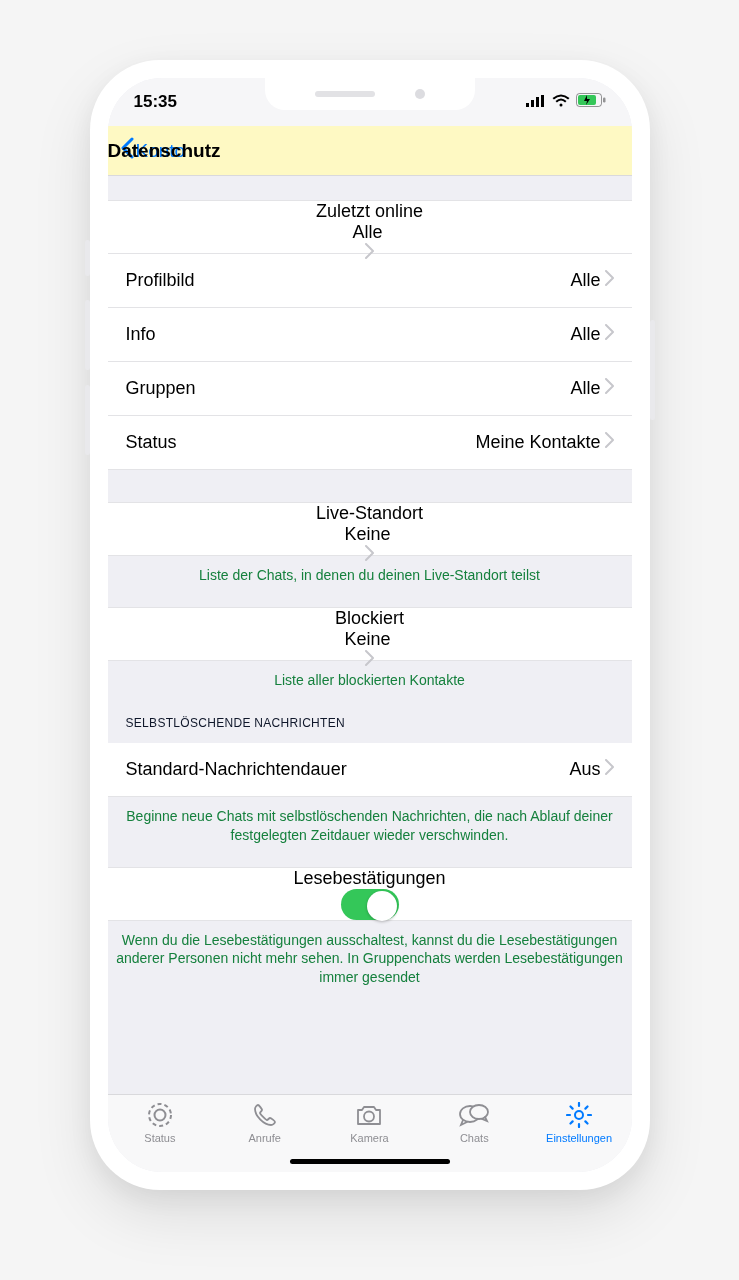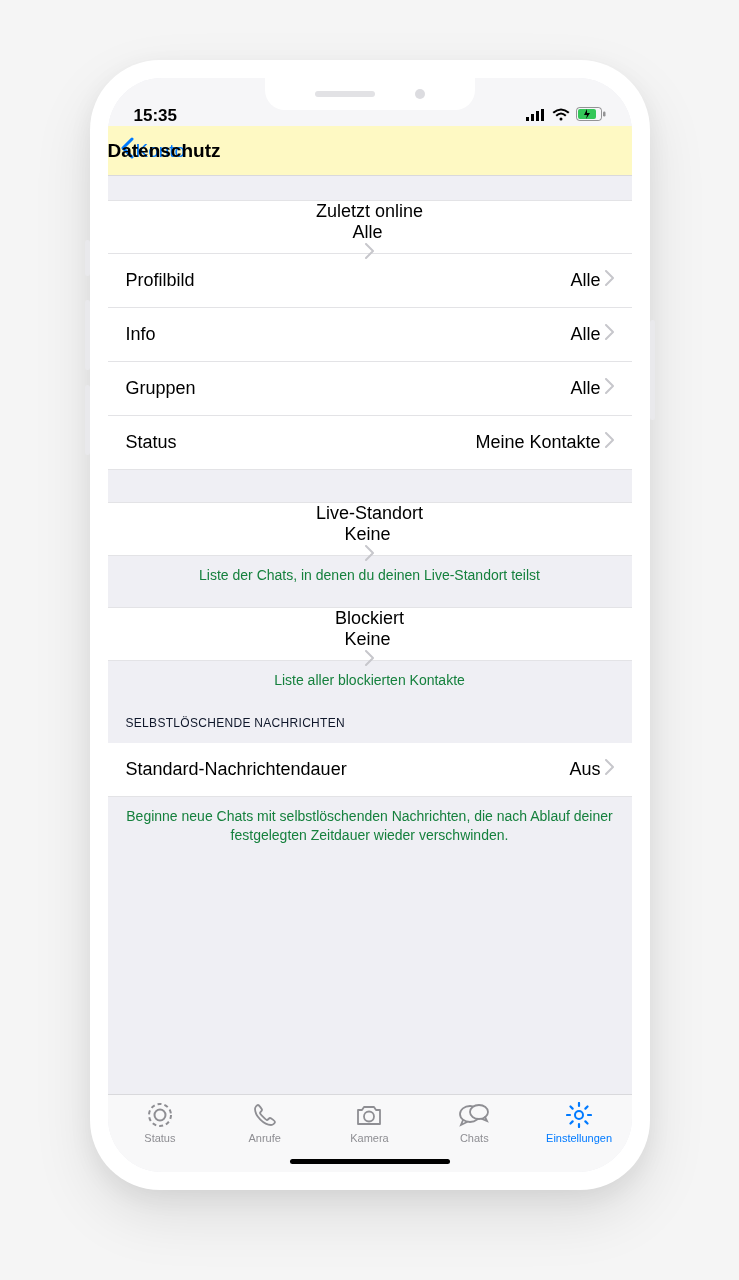--- a/index.html
+++ b/index.html
@@ -41,21 +41,21 @@
     border-bottom-left-radius: 20px;
     border-bottom-right-radius: 20px;
     z-index: 5;
     display:flex; align-items:center; justify-content:center; gap:40px;
   }
   .notch .speaker { width:60px; height:6px; background:#e2e2e5; border-radius:3px; }
   .notch .cam { width:10px; height:10px; background:#dcdce0; border-radius:50%; }
   .statusbar {
     height: 48px;
     background:#f6f6f8;
-    display:flex; align-items:flex-end; justify-content:space-between;
+    display:flex; align-items:center; justify-content:space-between;
     padding: 0 26px;
     font-weight:600; font-size:17px;
   }
   .status-icons { display:flex; align-items:center; gap:6px; }
   .header {
     height: 50px;
     background:#fef9c3;
     border-bottom:1px solid #d9d9dc;
     display:flex; align-items:center;
     position:relative;
@@ -249,20 +249,29 @@
         <div class="row">
           <span class="label">Standard-Nachrichtendauer</span>
           <span class="value">Aus</span>
           <span class="chev"><svg width="9" height="16" viewBox="0 0 9 16">
                 <path d="M1 1l7 7-7 7" stroke="#c7c7cc" stroke-width="2" fill="none" stroke-linecap="round" stroke-linejoin="round"></path>
               </svg></span>
         </div>
         <div class="footer">Beginne neue Chats mit selbstlöschenden Nachrichten, die nach Ablauf deiner festgelegten Zeitdauer wieder verschwinden.</div>
       </div>
 
+      <div class="group" style="margin-top:18px">
+        <div class="row">
+          <span class="label">Lesebestätigungen</span>
+          <div class="toggle">
+            <div class="knob"></div>
+          </div>
+        </div>
+        <div class="footer" style="padding-bottom:0">Wenn du die Lesebestätigungen ausschaltest, kannst du die Lesebestätigungen anderer Personen nicht mehr sehen. In Gruppenchats werden Lesebestätigungen immer gesendet</div>
+      </div>
 
     </div>
 
     <div class="tabbar">
       <div class="tab">
         <span class="ticon">
           <svg width="26" height="26" viewBox="0 0 26 26">
               <circle cx="13" cy="13" r="11" fill="none" stroke="#8e8e93" stroke-width="2" stroke-dasharray="4 3"></circle>
               <circle cx="13" cy="13" r="5.5" fill="none" stroke="#8e8e93" stroke-width="2"></circle>
             </svg>

